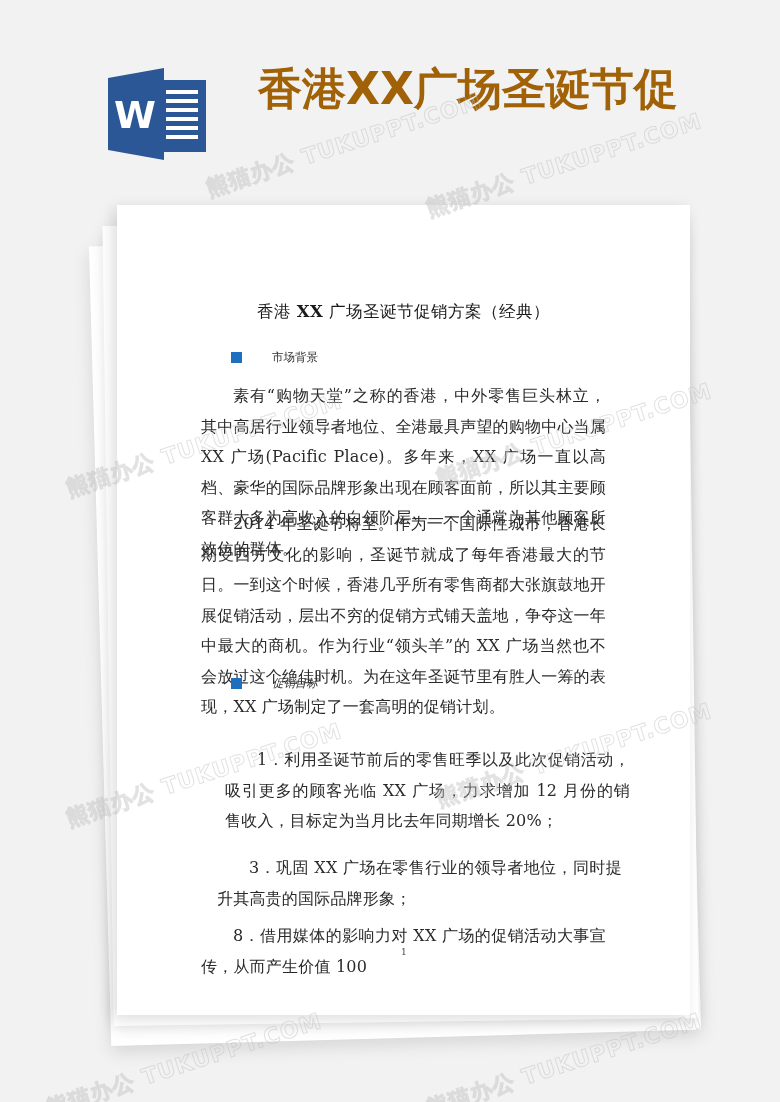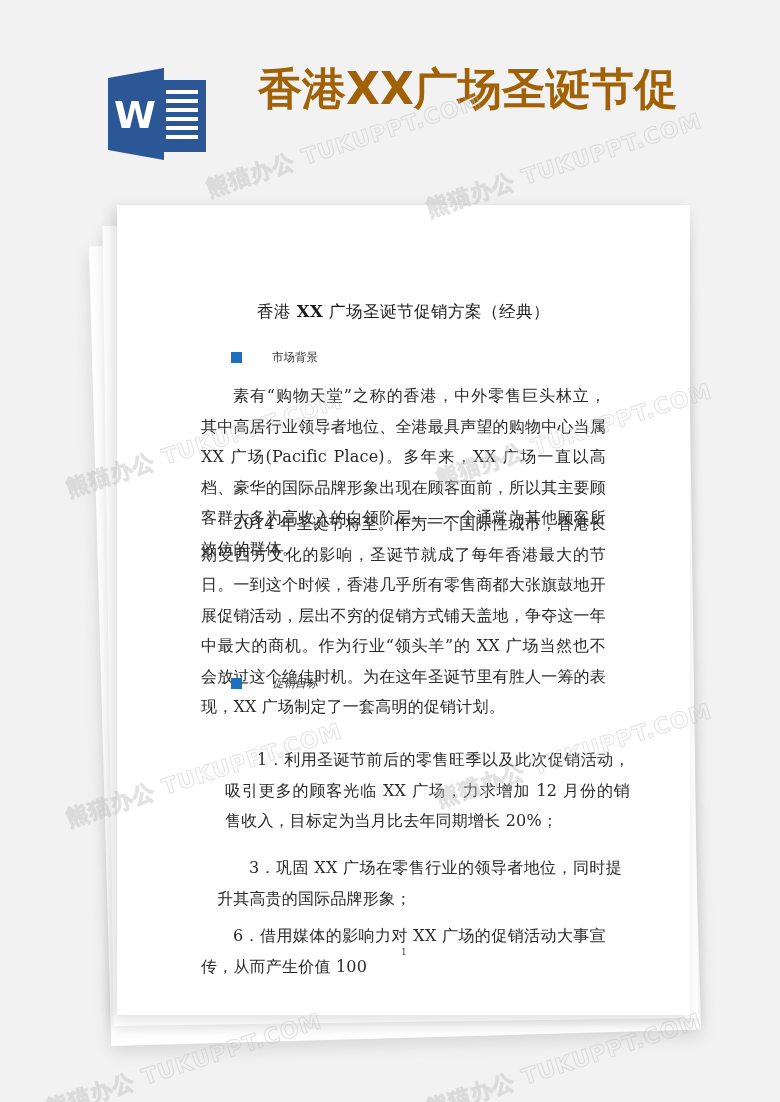--- a/index.html
+++ b/index.html
@@ -108,21 +108,21 @@
     </div>
     <div class="para indent" style="top:176px;">素有“购物天堂”之称的香港，中外零售巨头林立，其中高居行业领导者地位、全港最具声望的购物中心当属 XX 广场(Pacific Place)。多年来，XX 广场一直以高档、豪华的国际品牌形象出现在顾客面前，所以其主要顾客群大多为高收入的白领阶层——一个通常为其他顾客所效仿的群体。</div>
     <div class="para indent" style="top:304px;">2014 年圣诞节将至。作为一个国际性城市，香港长期受西方文化的影响，圣诞节就成了每年香港最大的节日。一到这个时候，香港几乎所有零售商都大张旗鼓地开展促销活动，层出不穷的促销方式铺天盖地，争夺这一年中最大的商机。作为行业“领头羊”的 XX 广场当然也不会放过这个绝佳时机。为在这年圣诞节里有胜人一筹的表现，XX 广场制定了一套高明的促销计划。</div>
 
     <div class="section-head" style="top:468px;font-style:italic;">
       <span class="marker"></span>
       <span>促销目标</span>
     </div>
     <div class="para indent" style="top:540px;margin-left:24px;">1．利用圣诞节前后的零售旺季以及此次促销活动，吸引更多的顾客光临 XX 广场，力求增加 12 月份的销售收入，目标定为当月比去年同期增长 20%；</div>
     <div class="para indent" style="top:648px;margin-left:16px;">3．巩固 XX 广场在零售行业的领导者地位，同时提升其高贵的国际品牌形象；</div>
-    <div class="para indent" style="top:716px;">6．借用媒体的影响力对 XX 广场的促销活动大事宣传，从而产生价值 100</div>
+    <div class="para indent" style="top:716px;">8．借用媒体的影响力对 XX 广场的促销活动大事宣传，从而产生价值 100</div>
 
     <div class="page-num">1</div>
   </div>
 </div>
 
 <div class="watermark" style="left:200px; top:130px;">熊猫办公 TUKUPPT.COM</div>
 <div class="watermark" style="left:420px; top:150px;">熊猫办公 TUKUPPT.COM</div>
 <div class="watermark" style="left:60px; top:430px;">熊猫办公 TUKUPPT.COM</div>
 <div class="watermark" style="left:430px; top:420px;">熊猫办公 TUKUPPT.COM</div>
 <div class="watermark" style="left:60px; top:760px;">熊猫办公 TUKUPPT.COM</div>

